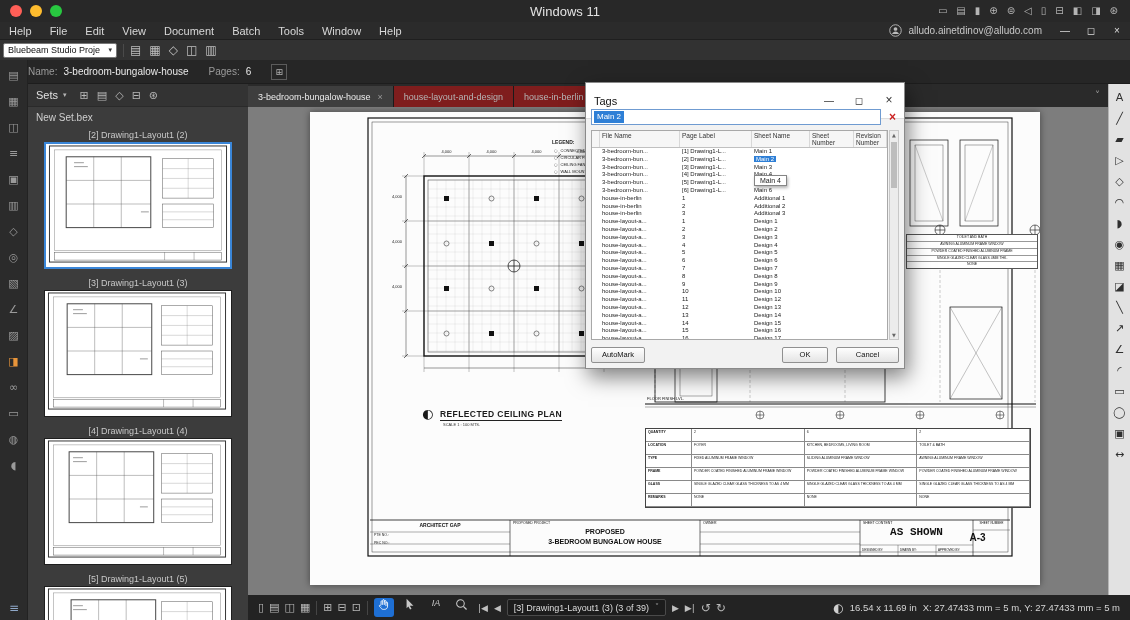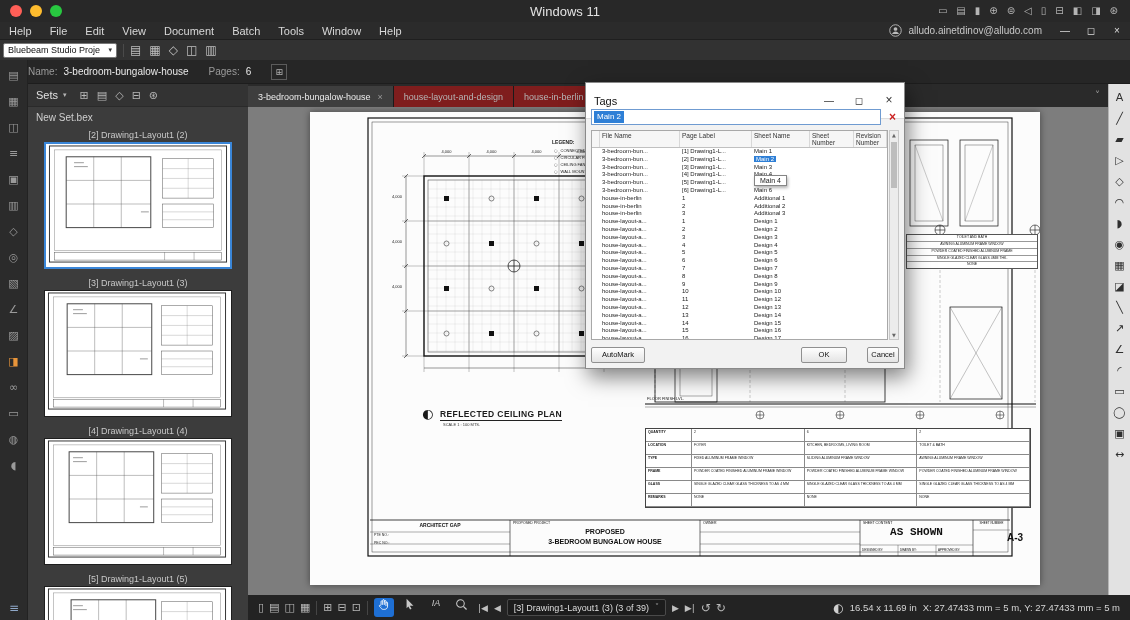--- a/index.html
+++ b/index.html
@@ -97,21 +97,21 @@
   .tb-proplabel{left:203px;top:409px;font-size:3.5px}
   .tb-line1{left:200px;top:416px;width:190px;text-align:center;font-size:7px;font-weight:bold}
   .tb-line2{left:200px;top:426px;width:190px;text-align:center;font-size:7px;font-weight:bold}
   .tb-owner{left:393px;top:409px;font-size:3.5px}
   .tb-contlabel{left:553px;top:409px;font-size:3.5px}
   .tb-asshown{left:550px;top:414px;width:113px;text-align:center;font-size:11px;font-weight:bold;font-family:Liberation Mono, monospace}
   .tb-designed{left:552px;top:436px;width:36px;font-size:3px}
   .tb-drawn{left:590px;top:436px;width:36px;font-size:3px}
   .tb-approved{left:628px;top:436px;width:36px;font-size:3px}
   .tb-numlabel{left:663px;top:409px;width:37px;text-align:center;font-size:3px}
-  .tb-num{left:697px;top:420px;width:37px;text-align:left;font-size:10px;font-weight:bold}
+  .tb-num{left:649px;top:420px;width:37px;text-align:center;font-size:10px;font-weight:bold}
 
   
   .righttools{position:absolute;right:0;top:84px;width:22px;bottom:25px;background:#e2e2e2;border-left:1px solid #b5b5b5;display:flex;flex-direction:column;align-items:center;gap:5px;padding-top:6px}
   .tool-icon{width:18px;height:16px;color:#2f2f2f;font-size:11px;line-height:16px;text-align:center}
 
   
   .statusbar{position:absolute;left:248px;right:0;bottom:0;height:25px;background:#232323;display:flex;align-items:center;gap:6px;padding:0 10px;color:#c0c0c0}
   .sb-group{display:flex;gap:5px;align-items:center}
   .sb-icon{font-size:11px;color:#b8b8b8}
   .sb-sep{width:1px;height:14px;background:#454545}
@@ -148,21 +148,21 @@
   .dlg-scroll{position:absolute;right:5px;top:47px;bottom:28px;width:10px;background:#ececec;border:1px solid #c8c8c8}
   .sc-arrow{position:absolute;left:0;width:8px;text-align:center;font-size:5px;color:#666}
   .sc-arrow.up{top:1px}.sc-arrow.dn{bottom:1px}
   .sc-thumb{position:absolute;left:1px;right:1px;top:11px;height:46px;background:#bdbdbd}
   .dlg-tooltip{position:absolute;left:168px;top:92px;background:#fff;border:1px solid #858585;padding:1px 5px;font-size:7px;color:#222;box-shadow:1px 2px 3px rgba(0,0,0,.3);z-index:3}
   .dlg-buttons{position:absolute;left:5px;right:5px;bottom:5px;height:17px;display:flex;align-items:center}
   .btn{height:16px;border:1px solid #909090;border-radius:2px;background:linear-gradient(#fefefe,#e4e4e4);font-size:7.5px;color:#111;display:flex;align-items:center;justify-content:center}
   .btn-automark{width:54px}
   .dlg-buttons .spacer{flex:1}
   .btn-ok{width:46px}
-  .btn-cancel{width:32px;margin-left:20px}
+  .btn-cancel{width:63px;margin-left:8px}
 </style>
 </head>
 <body>
 
 <div id="app">
 
   <div class="vmbar">
     <div class="traffic">
       <span class="light red"></span>
       <span class="light yellow"></span>

